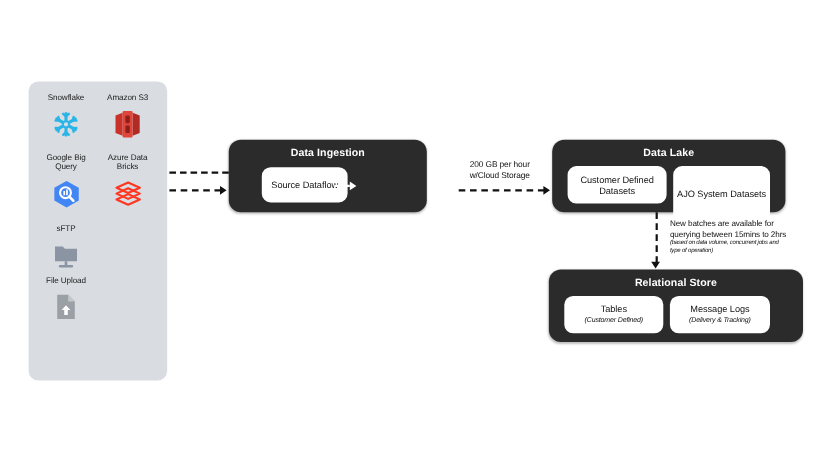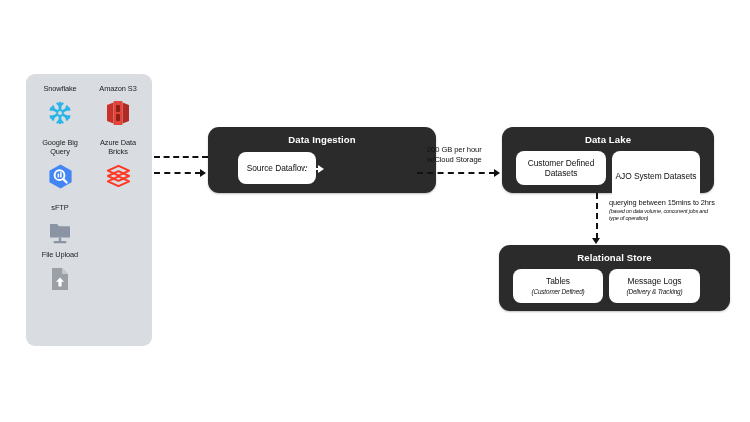--- a/index.html
+++ b/index.html
@@ -5,42 +5,42 @@
   html,body{margin:0;padding:0;background:#ffffff;}
   body{width:750px;height:422px;position:relative;overflow:hidden;
        font-family:"Liberation Sans",sans-serif;color:#1a1a1a;}
 
   .canvas{position:absolute;inset:0;}
 
   
   .sources-panel{position:absolute;left:26px;top:74px;width:126px;height:272px;
       background:#d9dce0;border-radius:9px;}
   .src-grid{position:absolute;inset:0;padding:10px 6px 6px 6px;box-sizing:border-box;}
-  .src-row{display:flex;justify-content:space-between;align-items:flex-start;}
+  .src-row{display:flex;justify-content:flex-start;align-items:flex-start;}
   .src-cell{width:56px;display:flex;flex-direction:column;align-items:center;}
   .src-label{font-size:7.4px;line-height:9px;text-align:center;color:#1c1c1c;
       letter-spacing:-.1px;min-height:9px;}
   .src-label.two{line-height:8.6px;}
   .src-icon{margin-top:3px;height:34px;display:flex;align-items:center;justify-content:center;}
   .src-row.r2{margin-top:9px;}
   .src-row.r3{margin-top:10px;}
   .src-row.r4{margin-top:1px;}
 
   
   .stage{position:absolute;background:#2b2b2b;border-radius:11px;
       box-shadow:0 1px 2px rgba(0,0,0,.25);}
   .stage-title{position:absolute;left:0;right:0;top:7px;text-align:center;
       color:#ffffff;font-size:9.6px;font-weight:bold;letter-spacing:.1px;}
   .sub{position:absolute;background:#ffffff;border-radius:8px;
       display:flex;flex-direction:column;align-items:center;justify-content:center;
       color:#111;text-align:center;}
   .sub-title{font-size:8.4px;line-height:10.5px;letter-spacing:-.05px;}
   .sub-note{font-size:6.4px;font-style:italic;line-height:8px;margin-top:1px;letter-spacing:-.15px;}
 
-  #ingestion{left:208px;top:127px;width:228px;height:66px;}
+  #ingestion{left:208px;top:127px;width:180px;height:66px;}
   #ing-source{left:30px;top:25px;width:78px;height:32px;}
   #ing-prep{left:118px;top:25px;width:78px;height:32px;}
 
   #datalake{left:502px;top:127px;width:212px;height:66px;}
   #dl-customer{left:14px;top:24px;width:90px;height:34px;}
   #dl-ajo{left:110px;top:24px;width:88px;height:51px;}
 
   #relstore{left:499px;top:245px;width:215px;height:66px;padding-left:16px;}
   #rs-tables{left:14px;top:24px;width:90px;height:34px;}
   #rs-logs{left:110px;top:24px;width:91px;height:34px;}
@@ -206,20 +206,21 @@
     </div>
     <div class="sub" id="dl-ajo">
       <span class="sub-title">AJO System Datasets</span>
     </div>
   </div>
 
   <div class="dash-v" style="left:596px;top:193px;height:46px;"></div>
   <div class="arrow-d" style="left:592px;top:238px;"></div>
 
   <div class="note" style="left:609px;top:198px;width:140px;">
+    <div>New batches are available for</div>
     <div>querying between 15mins to 2hrs</div>
     <span class="fine">(based on data volume, concurrent jobs and</span>
     <span class="fine">type of operation)</span>
   </div>
 
   <div class="stage" id="relstore">
     <div class="stage-title">Relational Store</div>
 
     <div class="sub" id="rs-tables">
       <span class="sub-title">Tables</span>

